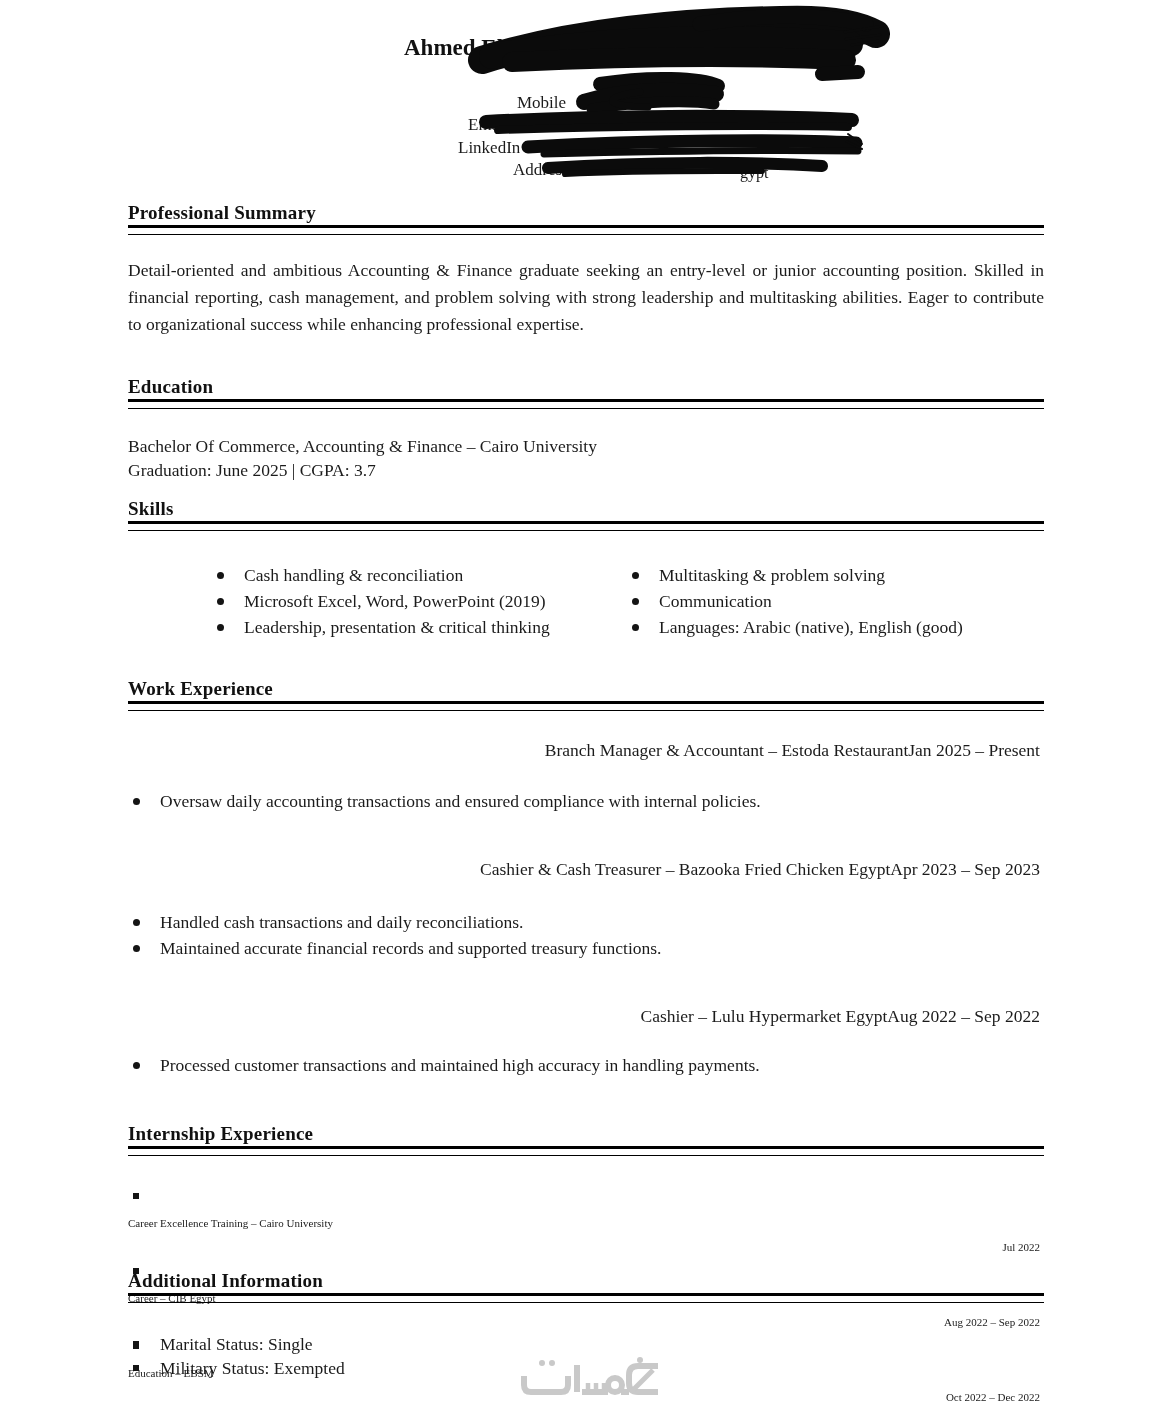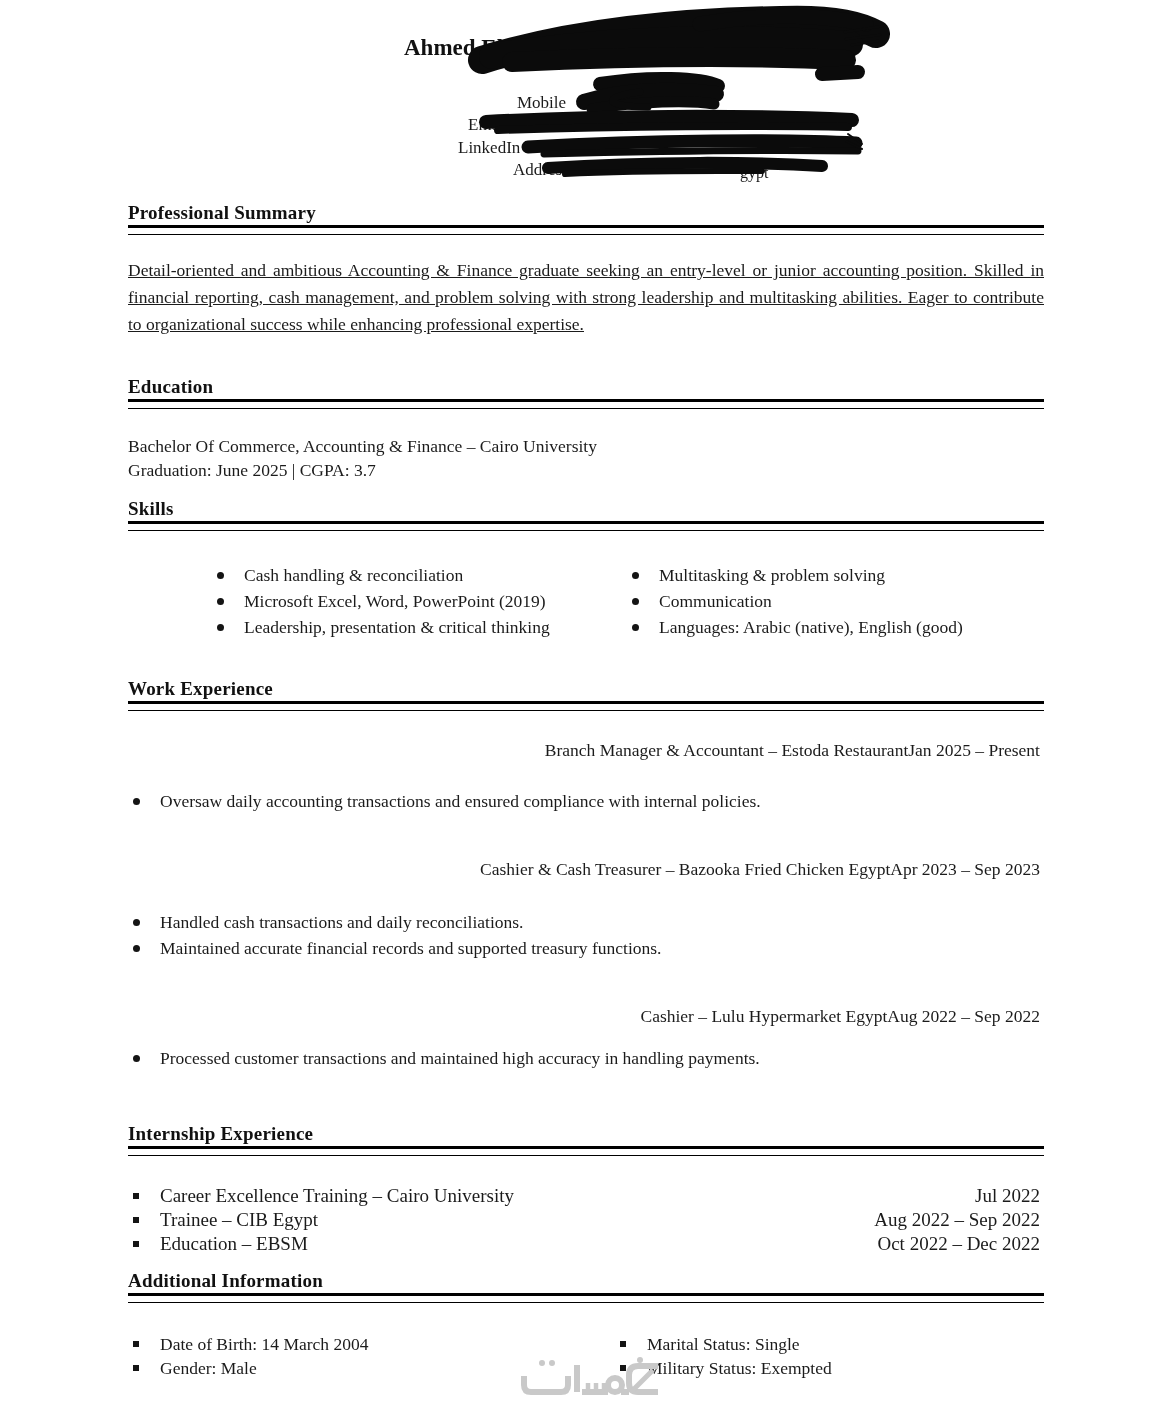--- a/index.html
+++ b/index.html
@@ -11,21 +11,21 @@
     font-family:"Liberation Serif","DejaVu Serif",serif;
     color:#1b1b1b;
     overflow:hidden;
   }
   .abs{position:absolute;left:128px;width:916px;}
   .h{
     margin:0;font-size:19px;line-height:24px;font-weight:bold;color:#111;
     letter-spacing:.2px;
   }
   .rule{height:6px;border-top:3px solid #000;border-bottom:1px solid #000;}
-  .para{margin:22px 0 0 0;font-size:17.5px;line-height:27px;text-align:justify;text-decoration:underline;}
+  .para{margin:22px 0 0 0;font-size:17.5px;line-height:27px;text-align:justify;}
   .line{margin:0;font-size:17.5px;line-height:24px;}
   .edu{margin-top:25px;}
 
   
   .name{
     position:absolute;left:404px;top:34px;margin:0;
     font-size:23px;line-height:28px;font-weight:bold;color:#111;white-space:nowrap;
   }
   .contact{position:absolute;font-size:17px;line-height:22px;white-space:nowrap;}
   .c-mobile{left:517px;top:92px;}
@@ -48,24 +48,24 @@
   
   .skills-list{display:flex;margin-top:31px;}
   .skills-left{width:504px;}
   .skills-right{flex:1;}
 
   
   .jobrow{display:flex;justify-content:flex-end;font-size:17.5px;line-height:22px;}
   .jobrow .dates{text-align:right;padding-right:4px;white-space:nowrap;}
   .job1-indent{padding-left:14px;}
   .mt27{margin-top:27px;} .mt28{margin-top:28px;} .mt29{margin-top:29px;}
-  .mt25{margin-top:18px;text-align:right;} .mt44{margin-top:44px;}
-
-  
-  .irow{display:flex;font-size:19px;line-height:24px;}
+  .mt25{margin-top:25px;text-align:right;} .mt44{margin-top:44px;}
+
+  
+  .irow{display:flex;font-size:11px;line-height:24px;flex-direction:column;}
   .irow .role{flex:1;}
   .irow .dates{text-align:right;padding-right:4px;white-space:nowrap;}
   .ilist{margin-top:28px;}
 
   
   .addl{display:flex;margin-top:29px;}
   .addl-left{width:487px;}
   .addl-right{flex:1;}
   .addl .blist{line-height:24px;}
 
@@ -209,45 +209,35 @@
     <h2 class="h">Internship Experience</h2>
     <div class="rule"></div>
     <div class="ilist">
       <div class="irow">
         <span class="sq indent5"></span>
         <span class="role">Career Excellence Training – Cairo University</span>
         <span class="dates">Jul 2022</span>
       </div>
       <div class="irow">
         <span class="sq indent5"></span>
-        <span class="role">Trainee – CIB Egypt</span>
+        <span class="role">Career – CIB Egypt</span>
         <span class="dates">Aug 2022 – Sep 2022</span>
       </div>
       <div class="irow">
         <span class="sq indent5"></span>
         <span class="role">Education – EBSM</span>
         <span class="dates">Oct 2022 – Dec 2022</span>
       </div>
     </div>
   </section>
 
   <section class="abs" style="top:1269px">
     <h2 class="h">Additional Information</h2>
     <div class="rule"></div>
     <div class="addl">
-      <ul class="blist addl-left">
-        <li>
-            <span class="sq indent5"></span>
-            <span>Date of Birth: 14 March 2004</span>
-          </li>
-        <li>
-            <span class="sq indent5"></span>
-            <span>Gender: Male</span>
-          </li>
-      </ul>
       <ul class="blist addl-right">
         <li>
             <span class="sq indent5"></span>
             <span>Marital Status: Single</span>
           </li>
         <li>
             <span class="sq indent5"></span>
             <span>Military Status: Exempted</span>
           </li>
       </ul>

